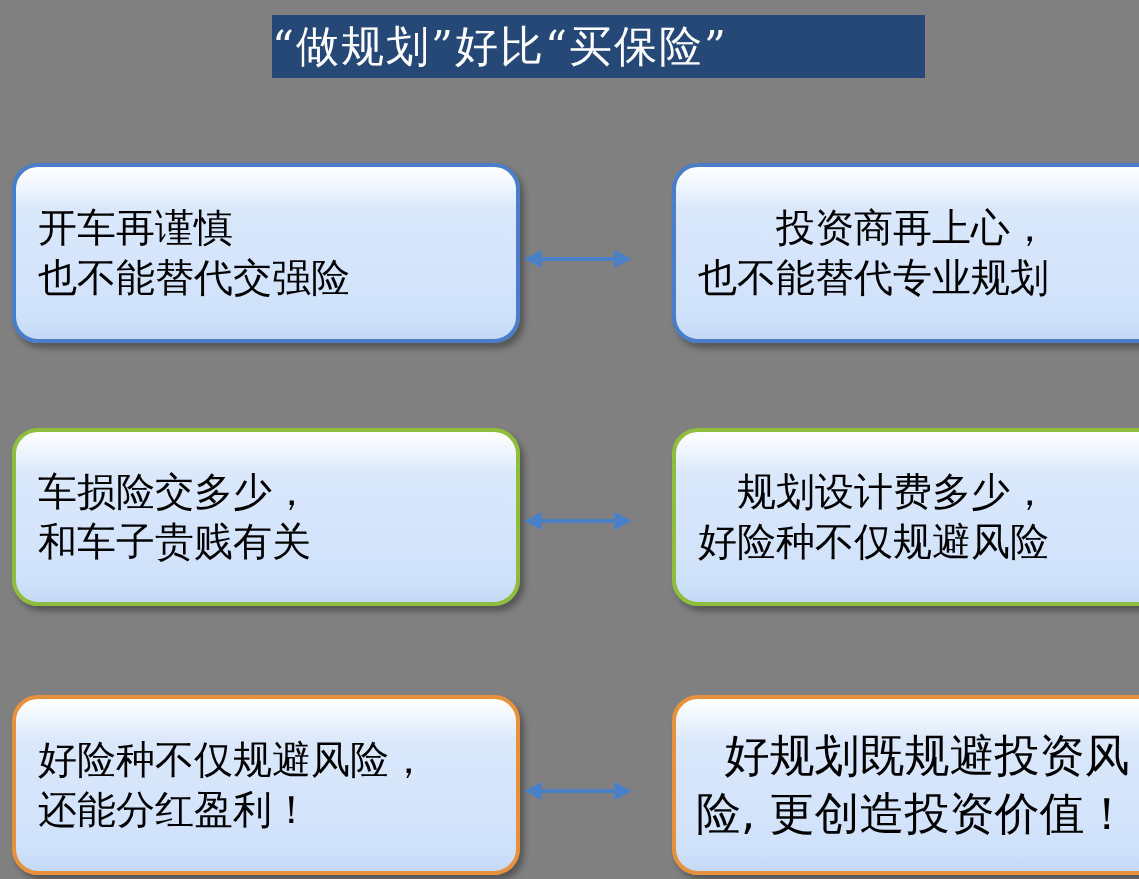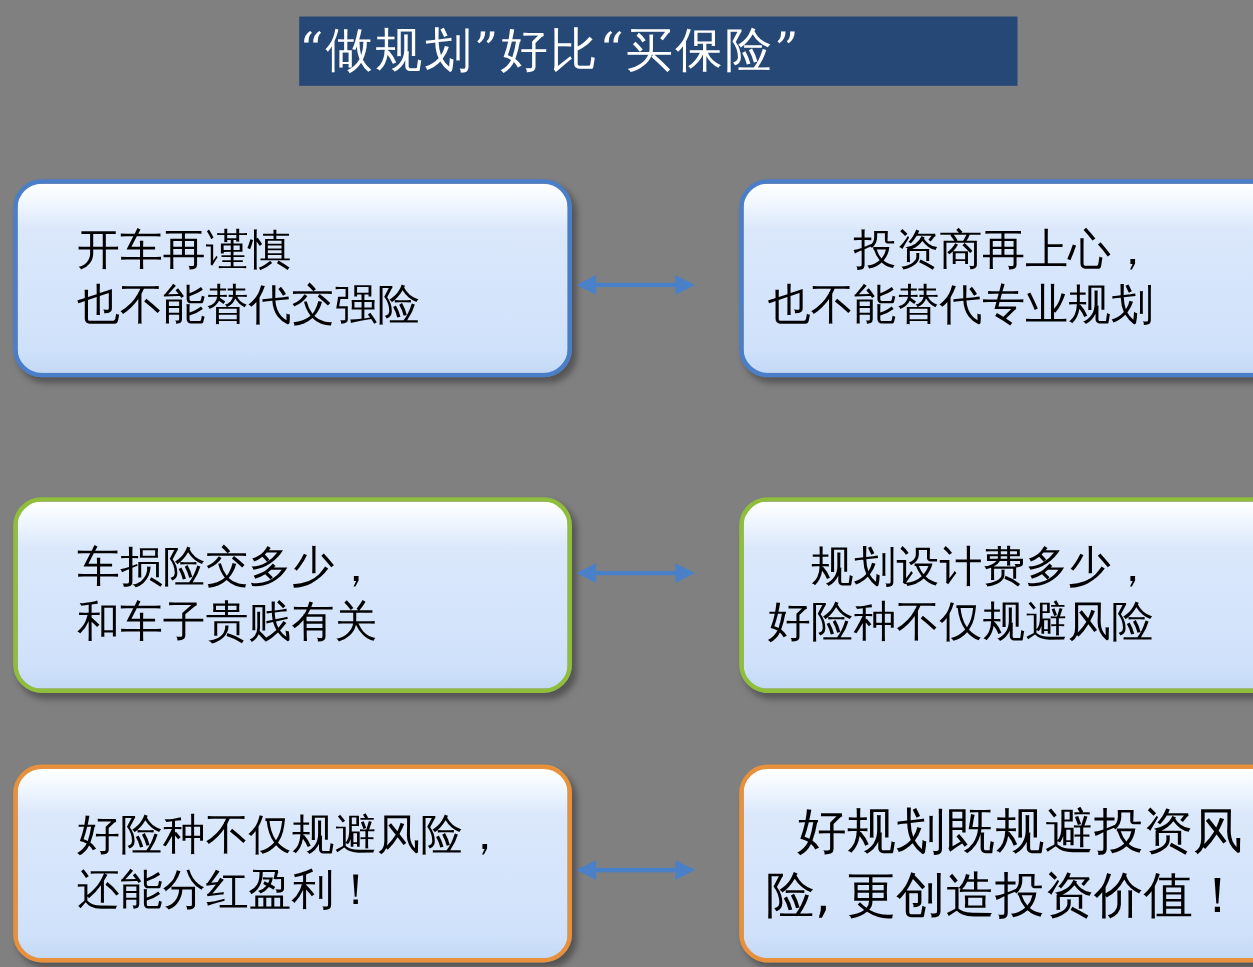--- a/index.html
+++ b/index.html
@@ -67,25 +67,25 @@
         #f4f9ff 8%,
         #dbe8fb 24%,
         #d4e4fb 62%,
         #cfe1fa 88%,
         #c4d9f6 100%);
     box-shadow: 4px 5px 6px rgba(0,0,0,0.34);
     display: flex;
     align-items: center;
     overflow: hidden;
   }
-  .box.left  { left: 12px;  width: 508px; padding-left: 32px; }
+  .box.left  { left: 12px;  width: 508px; }
   .box.right { left: 672px; width: 496px; text-align: right; }
 
   .row-1 .box { height: 180px; border-color: #4a7ec8; }
-  .row-2 .box { height: 178px; border-color: #8fbd3c; margin-top: 24px; }
+  .row-2 .box { height: 178px; border-color: #8fbd3c; }
   .row-3 .box { height: 180px; border-color: #e8913c; }
 
   .box-text {
     padding: 0 14px 0 22px;
     color: #000000;
     font-family: "DejaVu Sans", "Liberation Sans", sans-serif;
     font-size: 39px;
     line-height: 1.28;
     white-space: pre-line;
     letter-spacing: 0px;

